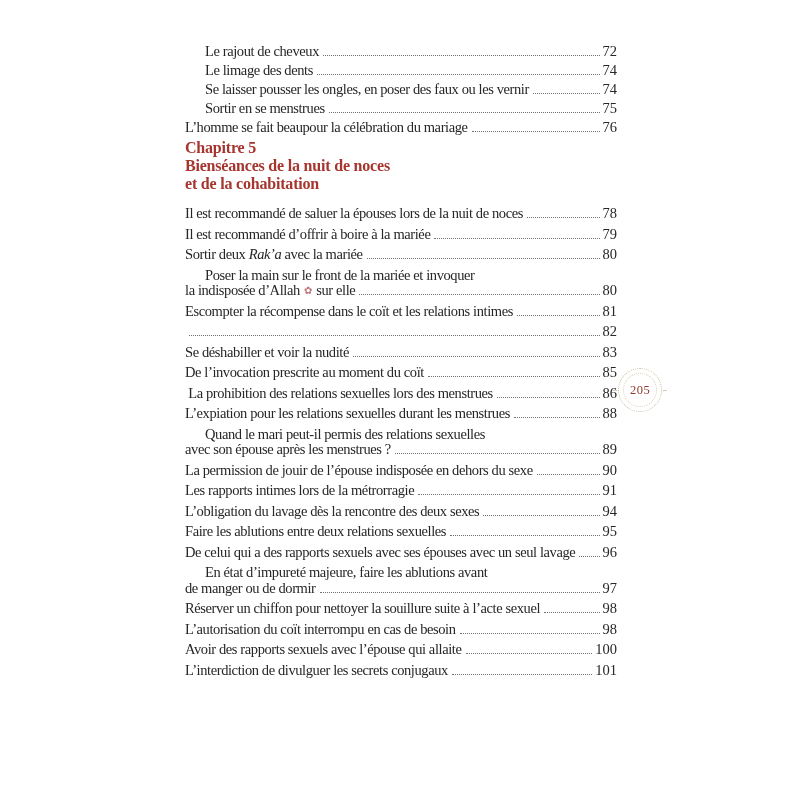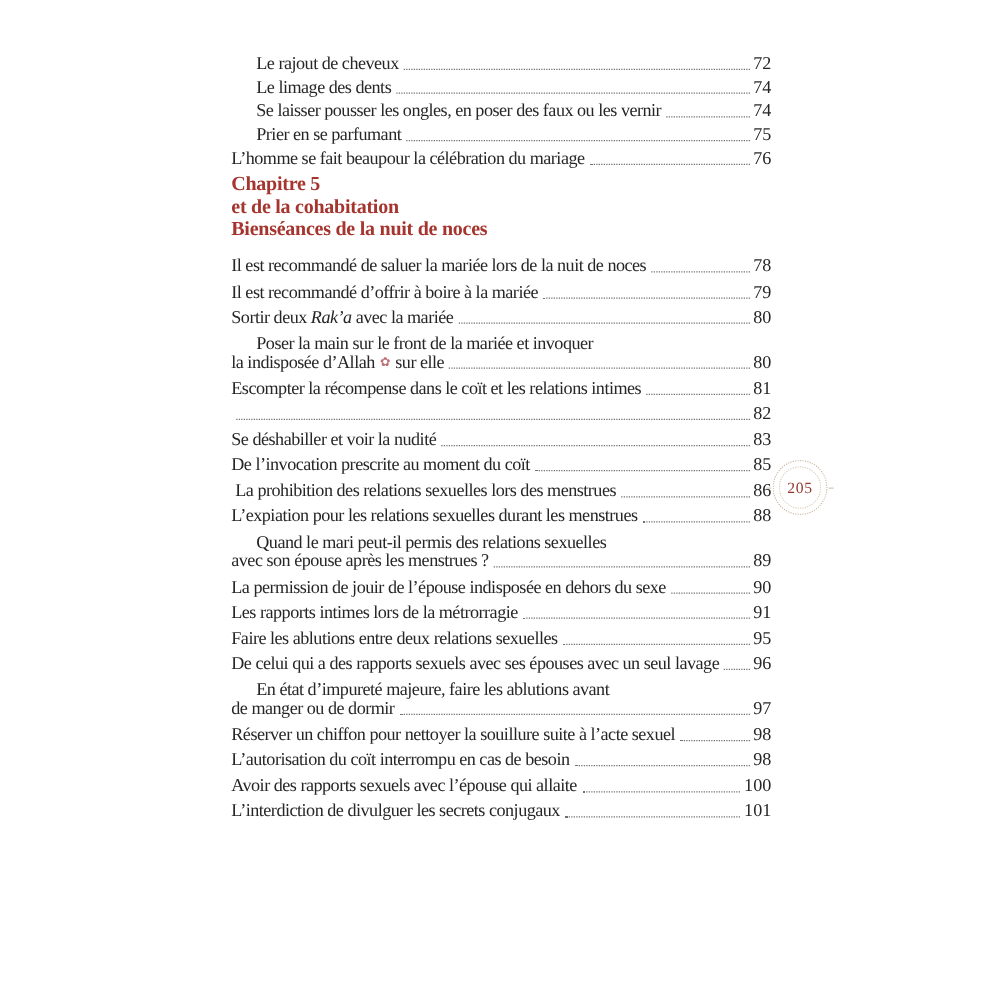--- a/index.html
+++ b/index.html
@@ -90,44 +90,44 @@
         </div>
         <div class="entry indent">
           <div class="row">
             <span class="t"><span>Se laisser pousser les ongles, en poser des faux ou les vernir</span></span>
             <span class="leader"></span>
             <span class="num">74</span>
           </div>
         </div>
         <div class="entry indent">
           <div class="row">
-            <span class="t"><span>Prier en se parfumant</span></span>
+            <span class="t"><span>Sortir en se menstrues</span></span>
             <span class="leader"></span>
             <span class="num">75</span>
           </div>
         </div>
         <div class="entry">
           <div class="row">
             <span class="t"><span>L’homme se fait beaupour la célébration du mariage</span></span>
             <span class="leader"></span>
             <span class="num">76</span>
           </div>
         </div>
       </div>
 
     <div class="chapter">
       <span class="ch-line">Chapitre 5</span>
+      <span class="ch-line">Bienséances de la nuit de noces</span>
       <span class="ch-line">et de la cohabitation</span>
-      <span class="ch-line">Bienséances de la nuit de noces</span>
     </div>
 
     <div class="main-list">
         <div class="entry">
           <div class="row">
-            <span class="t"><span>Il est recommandé de saluer la mariée lors de la nuit de noces</span></span>
+            <span class="t"><span>Il est recommandé de saluer la épouses lors de la nuit de noces</span></span>
             <span class="leader"></span>
             <span class="num">78</span>
           </div>
         </div>
         <div class="entry">
           <div class="row">
             <span class="t"><span>Il est recommandé d’offrir à boire à la mariée</span></span>
             <span class="leader"></span>
             <span class="num">79</span>
           </div>
@@ -201,20 +201,27 @@
             <span class="t"><span>La permission de jouir de l’épouse indisposée en dehors du sexe</span></span>
             <span class="leader"></span>
             <span class="num">90</span>
           </div>
         </div>
         <div class="entry">
           <div class="row">
             <span class="t"><span>Les rapports intimes lors de la métrorragie</span></span>
             <span class="leader"></span>
             <span class="num">91</span>
+          </div>
+        </div>
+        <div class="entry">
+          <div class="row">
+            <span class="t"><span>L’obligation du lavage dès la rencontre des deux sexes</span></span>
+            <span class="leader"></span>
+            <span class="num">94</span>
           </div>
         </div>
         <div class="entry">
           <div class="row">
             <span class="t"><span>Faire les ablutions entre deux relations sexuelles</span></span>
             <span class="leader"></span>
             <span class="num">95</span>
           </div>
         </div>
         <div class="entry">

